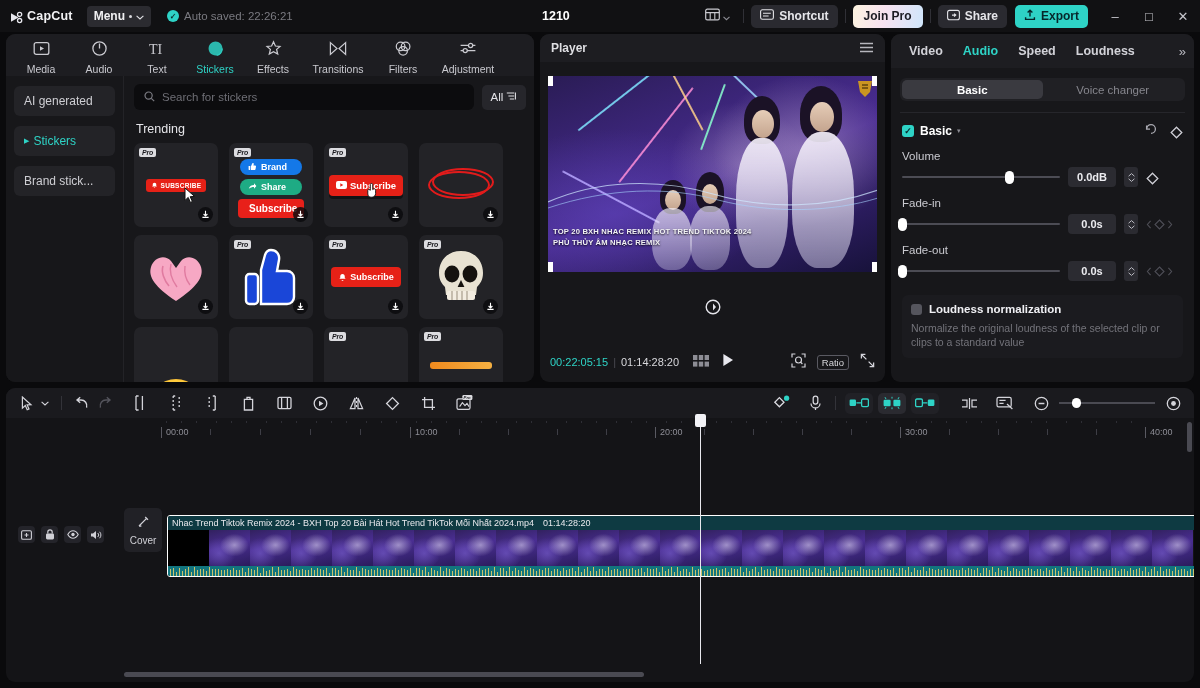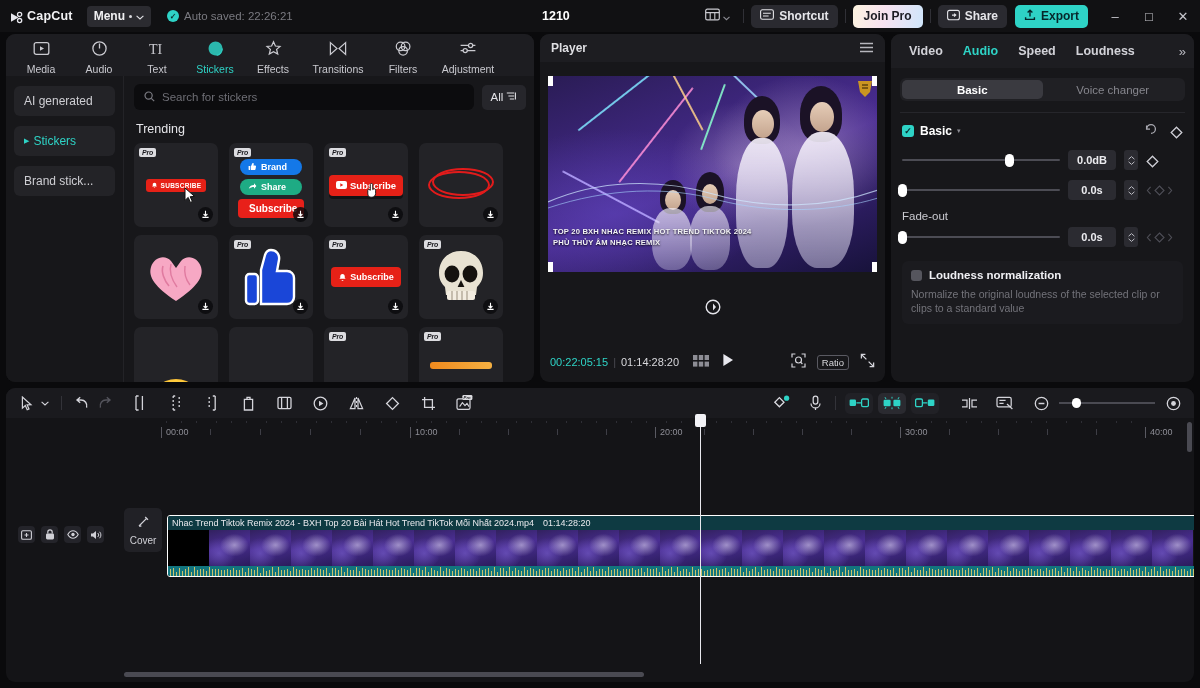--- a/index.html
+++ b/index.html
@@ -949,20 +949,21 @@
       </svg>
     </span>
     <span class="kf-diamond" style="margin-left:12px">
       <svg width="13" height="13" viewBox="0 0 13 13">
           <path d="M6.5 1.2 L11.8 6.5 L6.5 11.8 L1.2 6.5 Z" fill="none" stroke="#cfcfd6" stroke-width="1.3"></path>
         </svg>
     </span>
   </div>
 
   <div class="ctl-group">
+    <div class="ctl-label">Volume</div>
     <div class="ctl-row">
       <span class="slider">
         <span class="track"></span>
         <span class="knob" style="left:68%"></span>
       </span>
       <span class="numbox">0.0dB</span>
       <span class="stepper">
         <svg width="7" height="4" viewBox="0 0 7 4">
             <path d="M0.6 3.2 L3.5 0.6 L6.4 3.2" fill="none" stroke="currentColor" stroke-width="1"></path>
           </svg>
@@ -972,20 +973,21 @@
       </span>
       <span class="kf-diamond">
         <svg width="13" height="13" viewBox="0 0 13 13">
             <path d="M6.5 1.2 L11.8 6.5 L6.5 11.8 L1.2 6.5 Z" fill="none" stroke="#cfcfd6" stroke-width="1.3"></path>
           </svg>
       </span>
     </div>
   </div>
 
   <div class="ctl-group">
+    <div class="ctl-label">Fade-in</div>
     <div class="ctl-row">
       <span class="slider">
         <span class="track"></span>
         <span class="knob" style="left:0%"></span>
       </span>
       <span class="numbox">0.0s</span>
       <span class="stepper">
         <svg width="7" height="4" viewBox="0 0 7 4">
             <path d="M0.6 3.2 L3.5 0.6 L6.4 3.2" fill="none" stroke="currentColor" stroke-width="1"></path>
           </svg>

